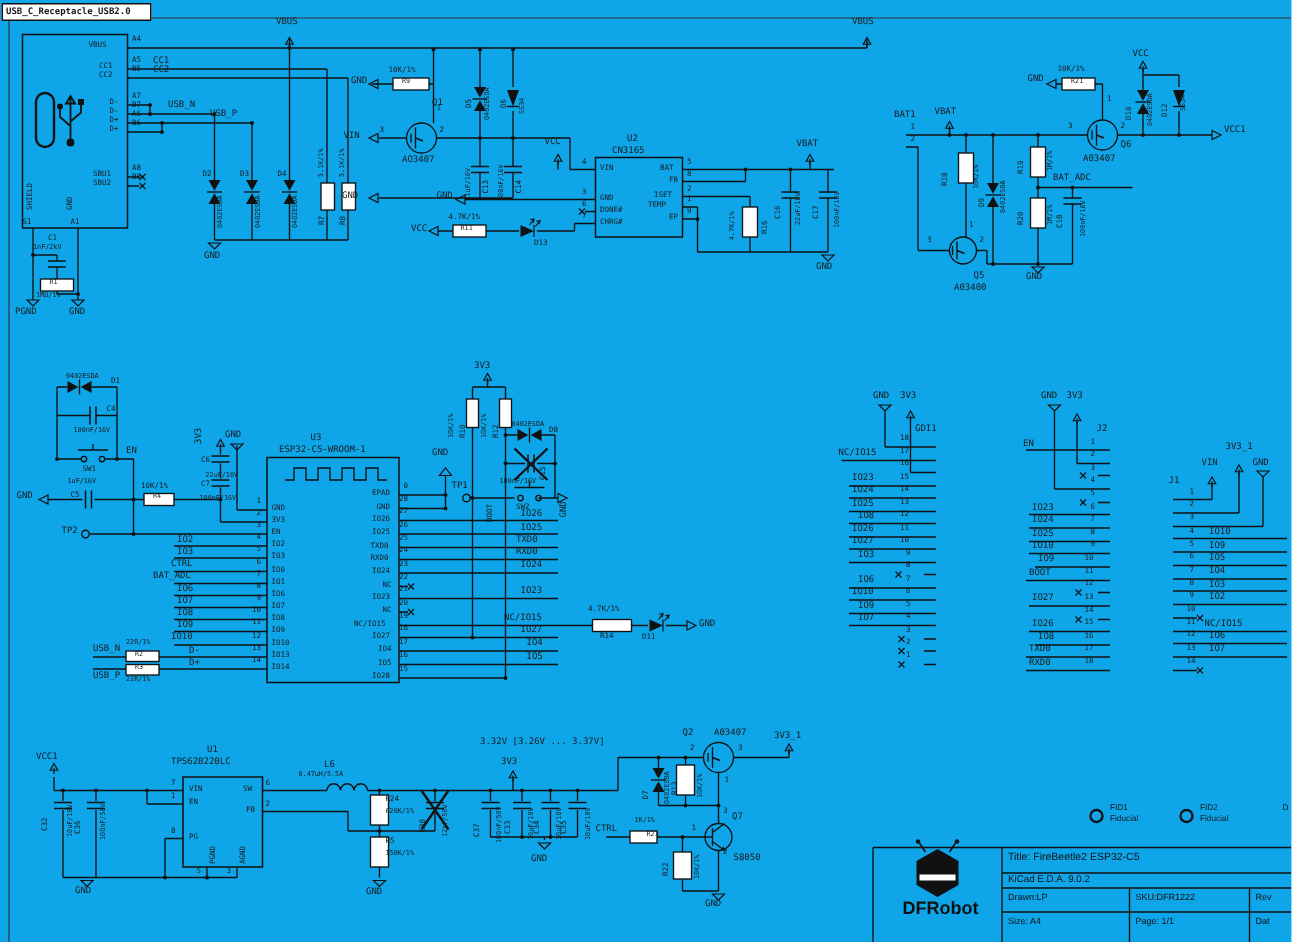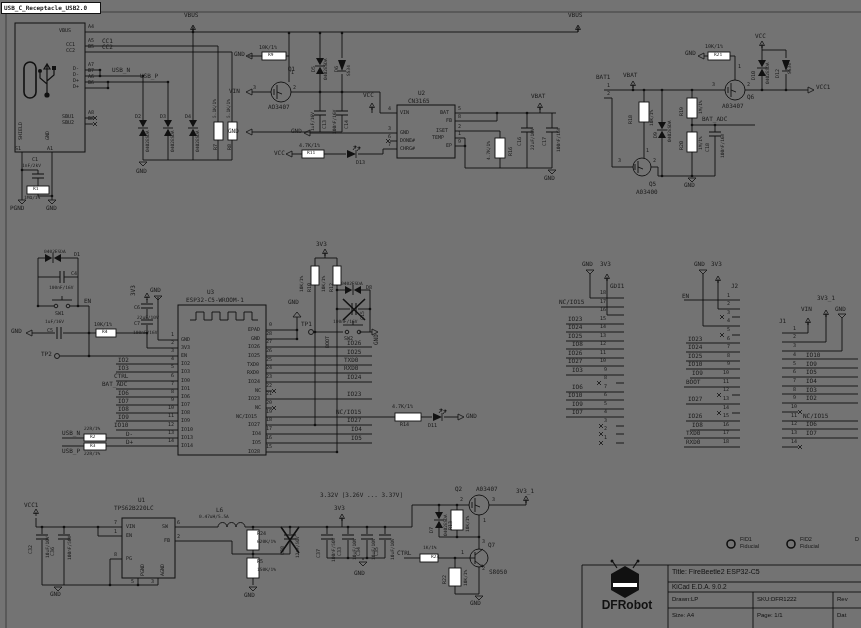--- a/index.html
+++ b/index.html
@@ -1,16 +1,16 @@
 <!DOCTYPE html>
 <html><head>
 <meta charset="utf-8">
 <style>
   html,body{margin:0;padding:0;background:#fff;}
-  #page{position:relative;width:861px;height:628px;background:#737373;overflow:hidden;
+  #page{position:relative;width:861px;height:628px;background:#0ea5e9;overflow:hidden;
         font-family:"DejaVu Sans Mono",monospace;color:#1a1a1a;}
   svg{position:absolute;left:0;top:0;}
   .lbl{position:absolute;font-size:6px;line-height:1;white-space:pre;color:#1a1a1a;}
   .lbl.v{transform:rotate(-90deg);transform-origin:0 0;}
   .lbl.f45{font-size:4.5px;}
   .lbl.f5{font-size:5px;}
   .tb{position:absolute;font-family:"Liberation Sans",sans-serif;color:#111;}
   #tab{position:absolute;left:1px;top:2px;width:96px;height:10px;border:0.8px solid #111;
        font-size:6px;font-weight:bold;line-height:10px;padding-left:2px;background:#fff;
        font-family:"DejaVu Sans Mono",monospace;}

